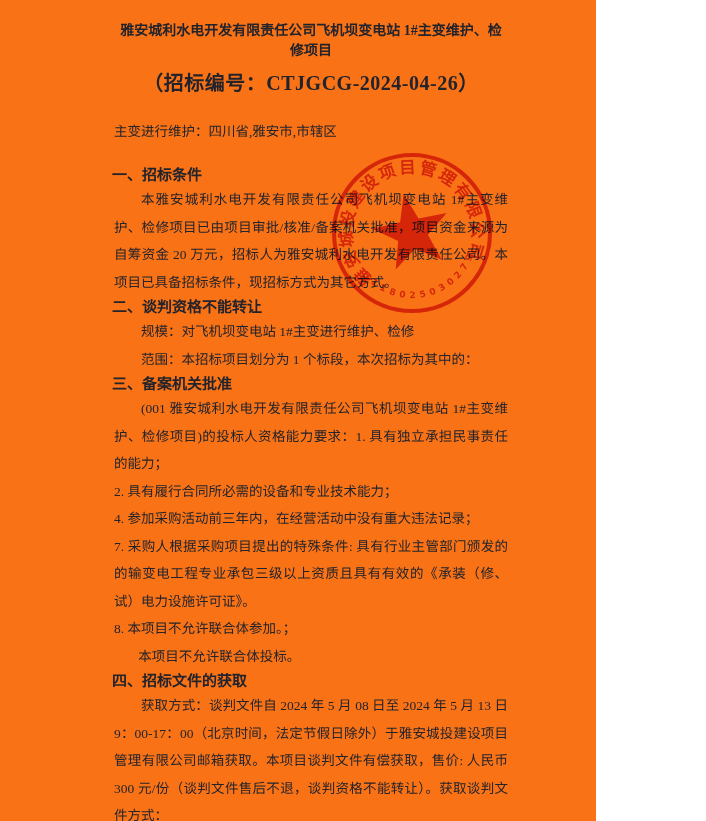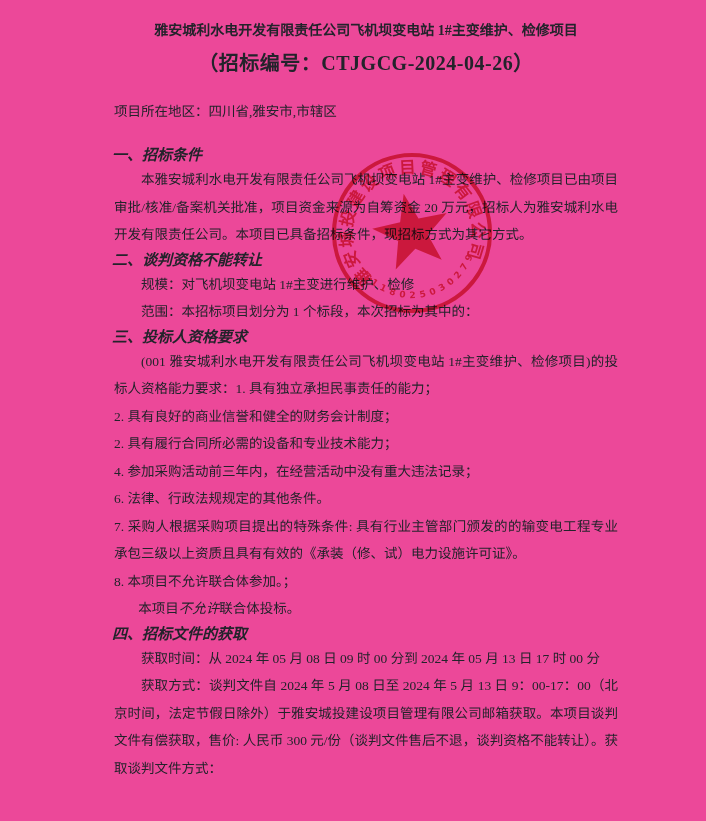--- a/index.html
+++ b/index.html
@@ -1,19 +1,19 @@
 <!DOCTYPE html>
 <html lang="zh-CN"><head>
 <meta charset="utf-8">
 <style>
   html,body { margin:0; padding:0; }
   .page {
     position:relative;
-    width:706px; height:821px;
-    background:#ec4899;
+    width:596px; height:821px;
+    background:#f97316;
     font-family:"Liberation Serif","DejaVu Serif",serif;
     color:#23232b;
     overflow:hidden;
     box-sizing:border-box;
   }
   .doc {
     position:absolute; inset:0;
     padding:21px 88px 0 114px;
     box-sizing:border-box;
   }
@@ -28,33 +28,32 @@
     letter-spacing:.5px;
   }
   .location {
     margin-top:31px;
     font-size:13.5px; line-height:16px;
   }
   .sec-heading {
     font-size:15px; font-weight:bold;
     line-height:18px;
     margin:2px 0 2px -2px;
-    font-style:italic;
   }
   .sec-heading.first { margin-top:26px; }
   .para {
     margin:0;
     font-size:13.5px;
     line-height:27.5px;
     text-align:justify;
     text-justify:inter-ideograph;
   }
   .indent { text-indent:2em; }
   .joint-line { padding-left:1.8em; }
-  .joint-italic { font-style:italic; }
+  .joint-italic { }
 
   .stamp {
     position:absolute;
     left:322px; top:143px;
     width:180px; height:180px;
     mix-blend-mode:multiply;
     opacity:.88;
     pointer-events:none;
   }
   .stamp svg { display:block; }
@@ -73,43 +72,40 @@
 </style>
 </head>
 <body>
 
 <div class="page">
   <div class="doc">
 
     <div class="doc-title">雅安城利水电开发有限责任公司飞机坝变电站 1#主变维护、检修项目</div>
     <div class="doc-subtitle">（招标编号：CTJGCG-2024-04-26）</div>
 
-    <div class="location">项目所在地区：四川省,雅安市,市辖区</div>
+    <div class="location">主变进行维护：四川省,雅安市,市辖区</div>
 
     <div class="sec-heading first">一、招标条件</div>
     <p class="para indent">本雅安城利水电开发有限责任公司飞机坝变电站 1#主变维护、检修项目已由项目审批/核准/备案机关批准，项目资金来源为自筹资金 20 万元，招标人为雅安城利水电开发有限责任公司。本项目已具备招标条件，现招标方式为其它方式。</p>
 
     <div class="sec-heading">二、谈判资格不能转让</div>
     <p class="para indent">规模：对飞机坝变电站 1#主变进行维护、检修</p>
     <p class="para indent">范围：本招标项目划分为 1 个标段，本次招标为其中的：</p>
 
-    <div class="sec-heading">三、投标人资格要求</div>
+    <div class="sec-heading">三、备案机关批准</div>
     <p class="para indent">(001 雅安城利水电开发有限责任公司飞机坝变电站 1#主变维护、检修项目)的投标人资格能力要求：1. 具有独立承担民事责任的能力；</p>
-    <p class="para">2. 具有良好的商业信誉和健全的财务会计制度；</p>
     <p class="para">2. 具有履行合同所必需的设备和专业技术能力；</p>
     <p class="para">4. 参加采购活动前三年内，在经营活动中没有重大违法记录；</p>
-    <p class="para">6. 法律、行政法规规定的其他条件。</p>
     <p class="para">7. 采购人根据采购项目提出的特殊条件: 具有行业主管部门颁发的的输变电工程专业承包三级以上资质且具有有效的《承装（修、试）电力设施许可证》。</p>
     <p class="para">8. 本项目不允许联合体参加。；</p>
     <p class="para joint-line">
       <span>本项目</span><span class="joint-italic">不允许</span><span>联合体投标。</span>
     </p>
 
     <div class="sec-heading">四、招标文件的获取</div>
-    <p class="para indent">获取时间：从 2024 年 05 月 08 日  09 时 00 分到 2024 年 05 月 13 日  17 时 00 分</p>
     <p class="para indent">获取方式：谈判文件自 2024 年 5 月 08 日至 2024 年 5 月 13 日 9：00-17：00（北京时间，法定节假日除外）于雅安城投建设项目管理有限公司邮箱获取。本项目谈判文件有偿获取，售价: 人民币 300 元/份（谈判文件售后不退，谈判资格不能转让）。获取谈判文件方式：</p>
 
   </div>
 
   <div class="stamp">
     <svg width="180" height="180" viewBox="0 0 180 180">
       <defs>
         <path id="arc-top" d="M 44.04 128.57 A 60 60 0 1 1 135.96 128.57" fill="none"></path>
         <path id="arc-bottom" d="M 27.2 106.8 A 65 65 0 0 0 152.8 106.8" fill="none"></path>
       </defs>

